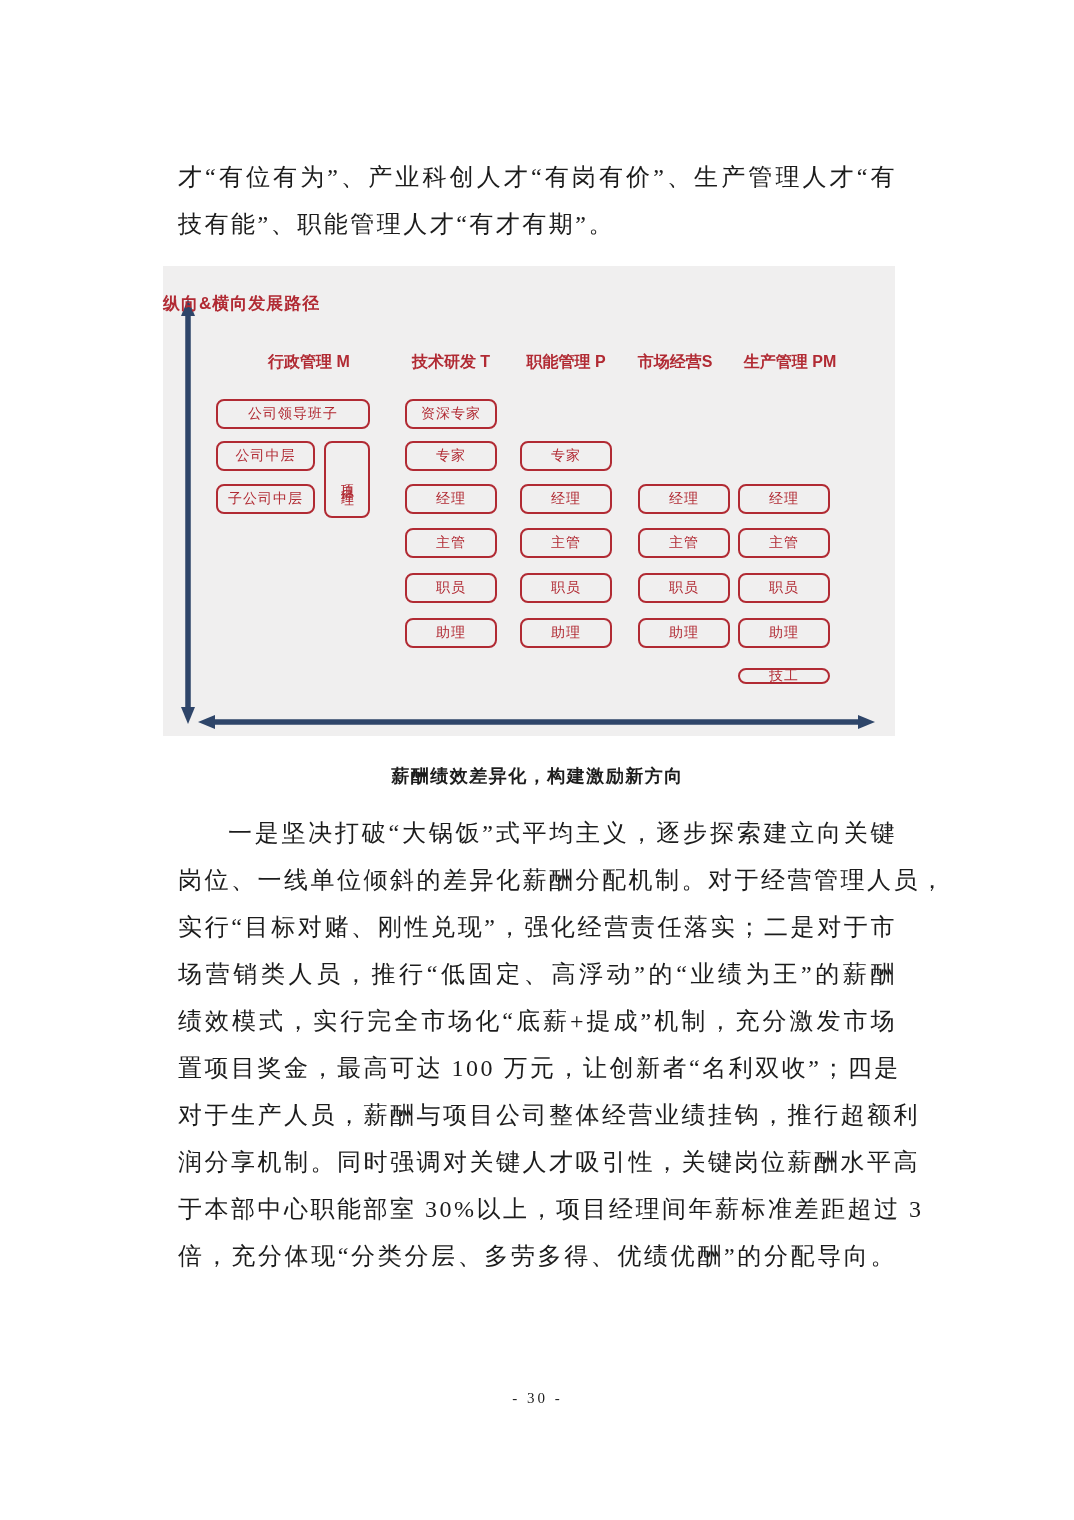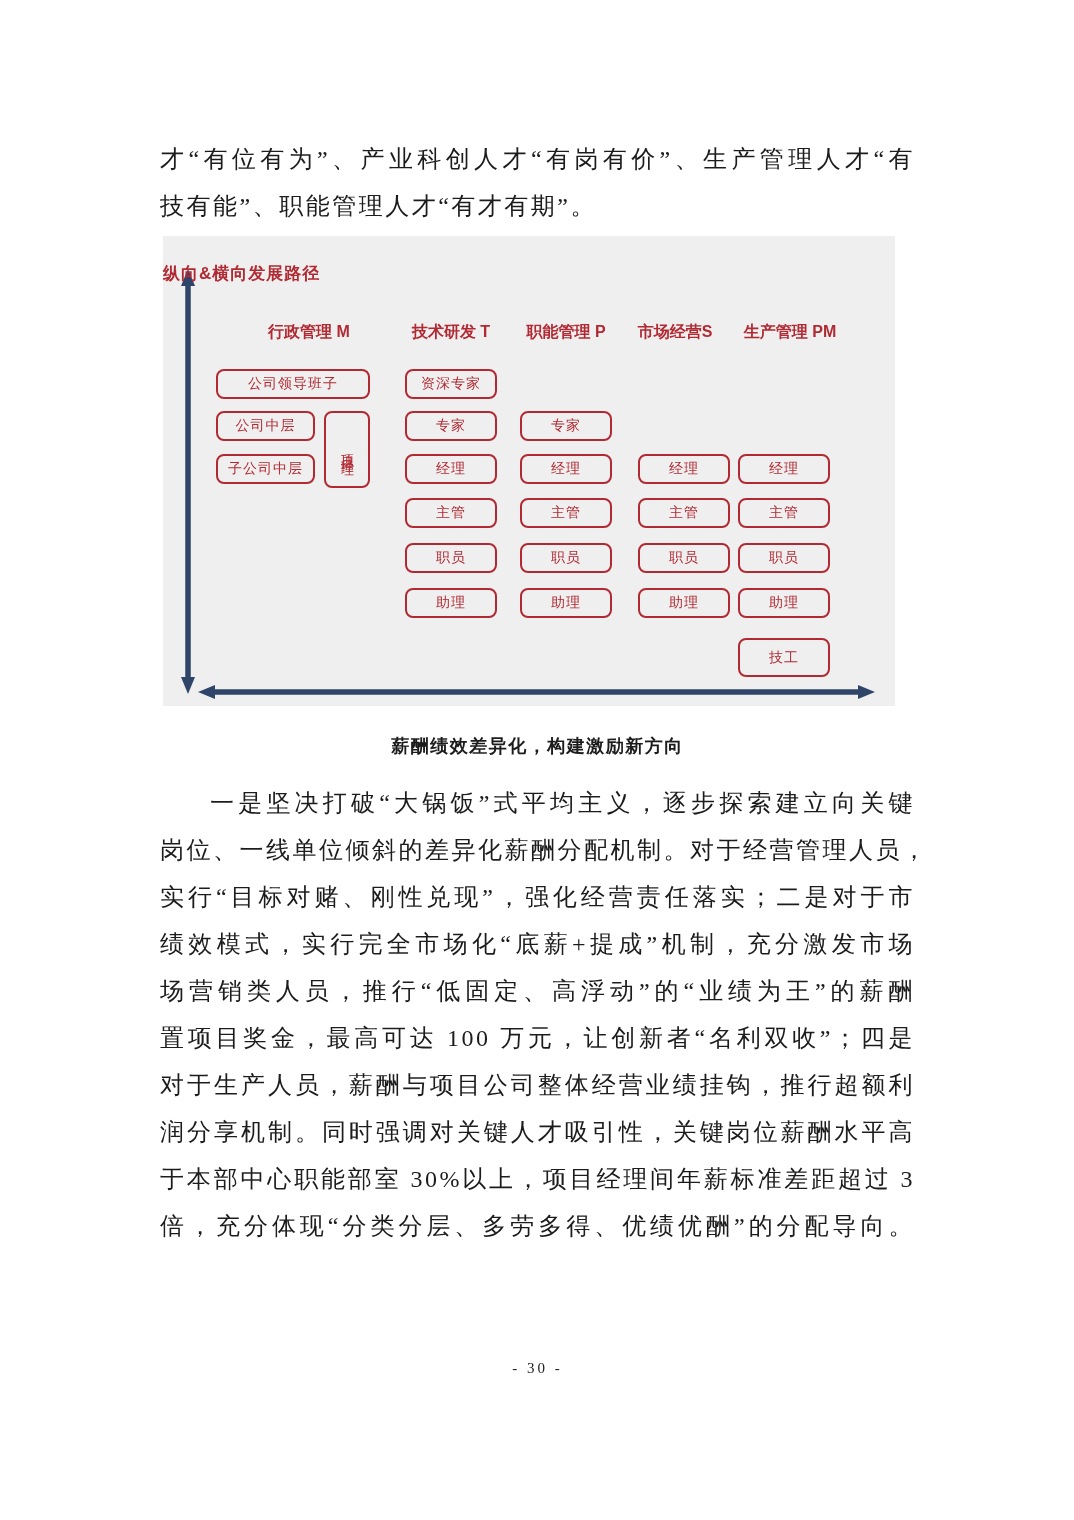--- a/index.html
+++ b/index.html
@@ -16,21 +16,21 @@
     overflow:hidden;
   }
   .content{padding:136px 159px 0 160px;}
   
   .line{
     display:block;font-size:24px;line-height:47px;height:47px;
     letter-spacing:2.5px;white-space:nowrap;overflow:visible;
   }
   .jl{text-align:justify;text-align-last:justify;}
   .indent{text-indent:50px;}
-  .para{margin:0;padding:0;}
+  .para{margin:18px;padding:0;}
   
   .diagram{
     position:relative;width:732px;height:470px;
     background:var(--diagram-bg);
     margin:6px 0 0 3px;
   }
   .dg-title{
     position:absolute;top:26px;left:0;width:100%;
     color:var(--accent-red);font-weight:bold;font-size:17px;
     font-family:"Liberation Sans", sans-serif;letter-spacing:1px;
@@ -50,21 +50,21 @@
     background:transparent;letter-spacing:1px;white-space:nowrap;
   }
   .c1w{left:53px;width:154px;}
   .c1n{left:53px;width:99px;}
   .cpj{left:161px;width:46px;}
   .c2{left:242px;width:92px;}
   .c3{left:357px;width:92px;}
   .c4{left:475px;width:92px;}
   .c5{left:575px;width:92px;}
   .rA{top:133px;} .rB{top:175px;} .rC{top:218px;} .rD{top:262px;}
-  .rE{top:307px;} .rF{top:352px;} .rG{top:402px;height:39px;}
+  .rE{top:307px;} .rF{top:352px;} .rG{top:402px;height:16px;}
   .cpj{top:175px;height:77px;writing-mode:vertical-rl;text-orientation:upright;
        letter-spacing:3px;font-size:13px;}
   .axes{position:absolute;top:0;left:0;width:732px;height:470px;}
   
   .heading{
     text-align:center;font-size:18px;font-weight:bold;
     margin:18px 0 0 0;line-height:44px;letter-spacing:1.5px;
   }
   .body-para{margin-top:12px;}
   .pageno{
@@ -132,22 +132,22 @@
     <div class="box c5 rF">助理</div>
     <div class="box c5 rG">技工</div>
   </div>
 
   <h2 class="heading">薪酬绩效差异化，构建激励新方向</h2>
 
   <div class="para body-para">
     <span class="line jl indent">一是坚决打破“大锅饭”式平均主义，逐步探索建立向关键</span>
     <span class="line jl">岗位、一线单位倾斜的差异化薪酬分配机制。对于经营管理人员，</span>
     <span class="line jl">实行“目标对赌、刚性兑现”，强化经营责任落实；二是对于市</span>
+    <span class="line jl">场营销类人员，推行“低固定、高浮动”的“业绩为王”的薪酬</span>
     <span class="line jl">绩效模式，实行完全市场化“底薪+提成”机制，充分激发市场</span>
-    <span class="line jl">场营销类人员，推行“低固定、高浮动”的“业绩为王”的薪酬</span>
     <span class="line jl">置项目奖金，最高可达 100 万元，让创新者“名利双收”；四是</span>
     <span class="line jl">对于生产人员，薪酬与项目公司整体经营业绩挂钩，推行超额利</span>
     <span class="line jl">润分享机制。同时强调对关键人才吸引性，关键岗位薪酬水平高</span>
     <span class="line jl">于本部中心职能部室 30%以上，项目经理间年薪标准差距超过 3</span>
     <span class="line jl">倍，充分体现“分类分层、多劳多得、优绩优酬”的分配导向。</span>
   </div>
 
   <div class="pageno">- 30 -</div>
 
 </div>

